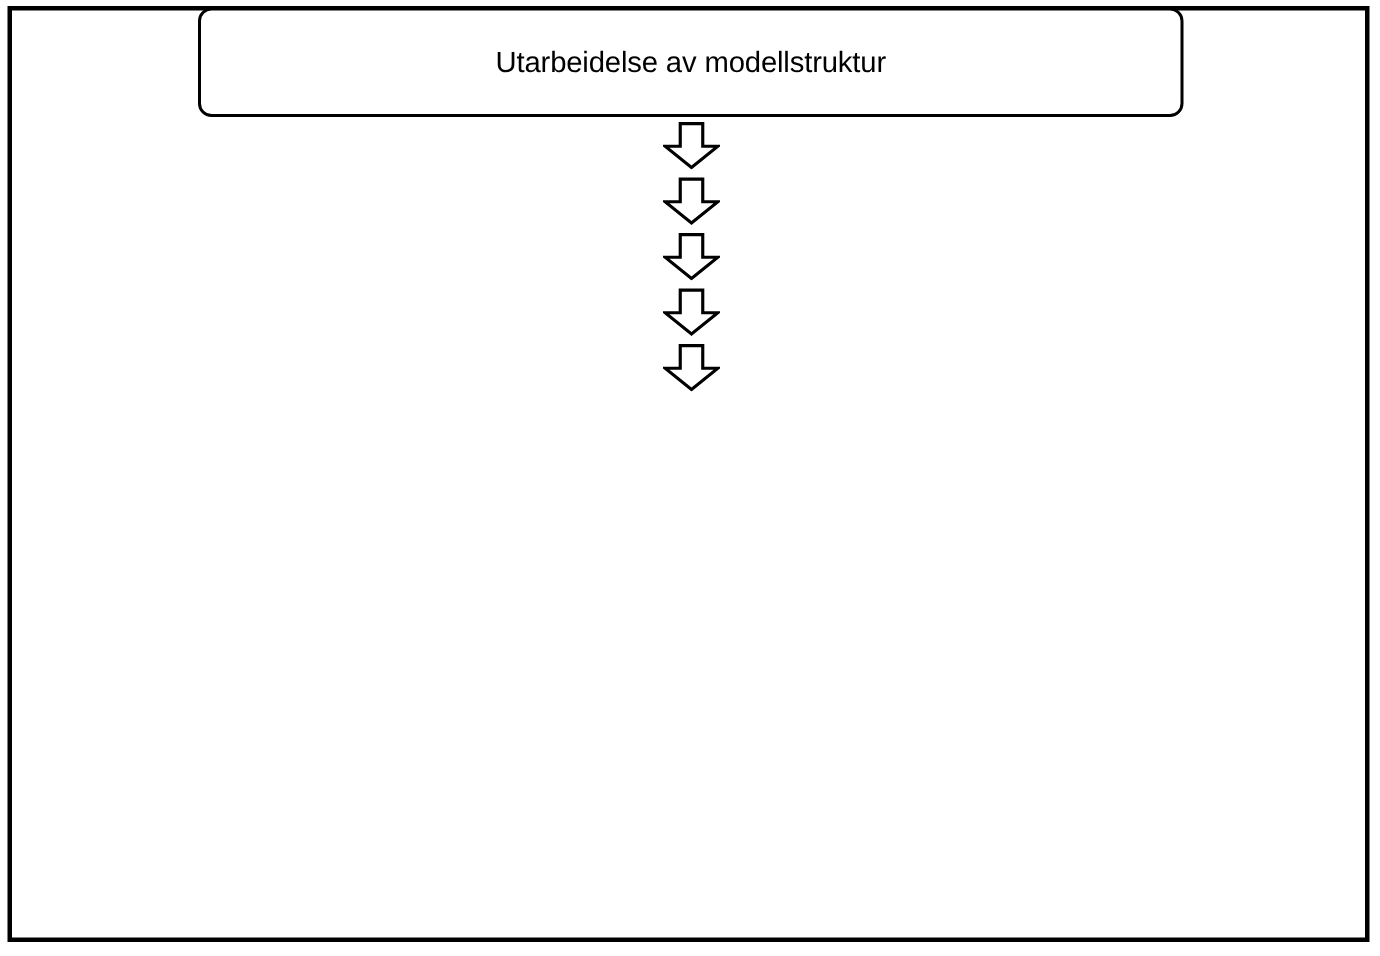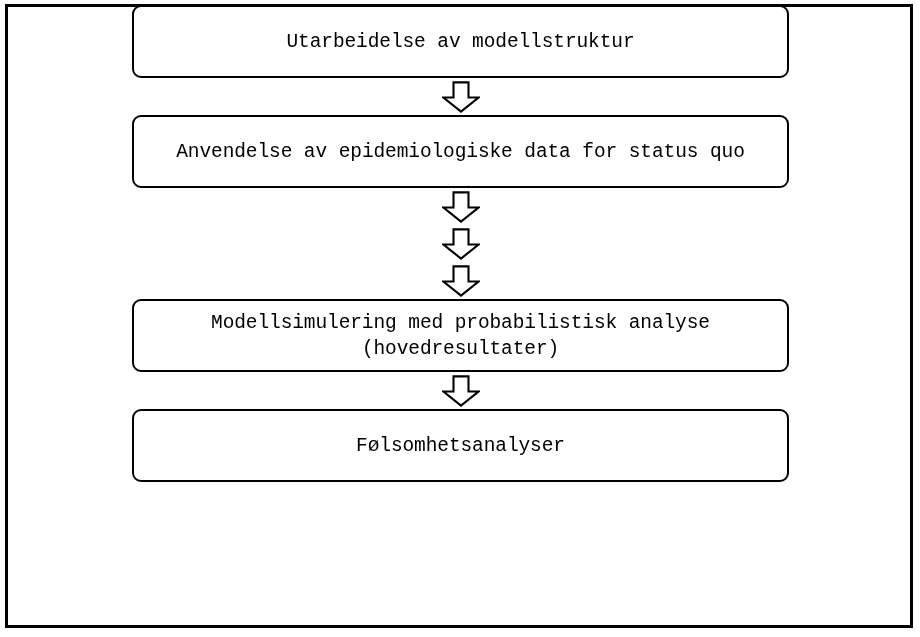--- a/index.html
+++ b/index.html
@@ -57,21 +57,21 @@
     display: flex;
     align-items: center;
     justify-content: center;
     padding: 2px 14px;
   }
 
   .node-label {
     display: block;
     width: 100%;
     text-align: center;
-    font-family: Liberation Mono, monospace;
+    font-family: Liberation Sans, sans-serif;
     font-size: 19.5px;
     line-height: 26px;
     color: #000000;
     letter-spacing: -0.1px;
     white-space: pre-line;
   }
 
   .connector {
     width: 657px;
     height: 37px;
@@ -98,25 +98,20 @@
         <span class="node-label">Utarbeidelse av modellstruktur</span>
       </div>
     </div>
 
     <div class="connector">
       <svg class="arrow-svg" width="38" height="32" viewBox="0 0 38 32" aria-hidden="true">
         <polygon points="11.5,1.4 26.5,1.4 26.5,16.5 36.6,16.5 19,30.6 1.4,16.5 11.5,16.5" fill="#ffffff" stroke="#000000" stroke-width="2.1" stroke-linejoin="miter"></polygon>
       </svg>
     </div>
 
-    <div class="step-wrap">
-      <div class="node">
-        <span class="node-label">Anvendelse av epidemiologiske data for status quo</span>
-      </div>
-    </div>
 
     <div class="connector">
       <svg class="arrow-svg" width="38" height="32" viewBox="0 0 38 32" aria-hidden="true">
         <polygon points="11.5,1.4 26.5,1.4 26.5,16.5 36.6,16.5 19,30.6 1.4,16.5 11.5,16.5" fill="#ffffff" stroke="#000000" stroke-width="2.1" stroke-linejoin="miter"></polygon>
       </svg>
     </div>
 
 
     <div class="connector">
       <svg class="arrow-svg" width="38" height="32" viewBox="0 0 38 32" aria-hidden="true">
@@ -124,32 +119,22 @@
       </svg>
     </div>
 
 
     <div class="connector">
       <svg class="arrow-svg" width="38" height="32" viewBox="0 0 38 32" aria-hidden="true">
         <polygon points="11.5,1.4 26.5,1.4 26.5,16.5 36.6,16.5 19,30.6 1.4,16.5 11.5,16.5" fill="#ffffff" stroke="#000000" stroke-width="2.1" stroke-linejoin="miter"></polygon>
       </svg>
     </div>
 
-    <div class="step-wrap">
-      <div class="node">
-        <span class="node-label">Modellsimulering med probabilistisk analyse (hovedresultater)</span>
-      </div>
-    </div>
 
     <div class="connector">
       <svg class="arrow-svg" width="38" height="32" viewBox="0 0 38 32" aria-hidden="true">
         <polygon points="11.5,1.4 26.5,1.4 26.5,16.5 36.6,16.5 19,30.6 1.4,16.5 11.5,16.5" fill="#ffffff" stroke="#000000" stroke-width="2.1" stroke-linejoin="miter"></polygon>
       </svg>
     </div>
 
-    <div class="step-wrap">
-      <div class="node">
-        <span class="node-label">Følsomhetsanalyser</span>
-      </div>
-    </div>
 
   </div>
 </div>
 
 </body></html>

